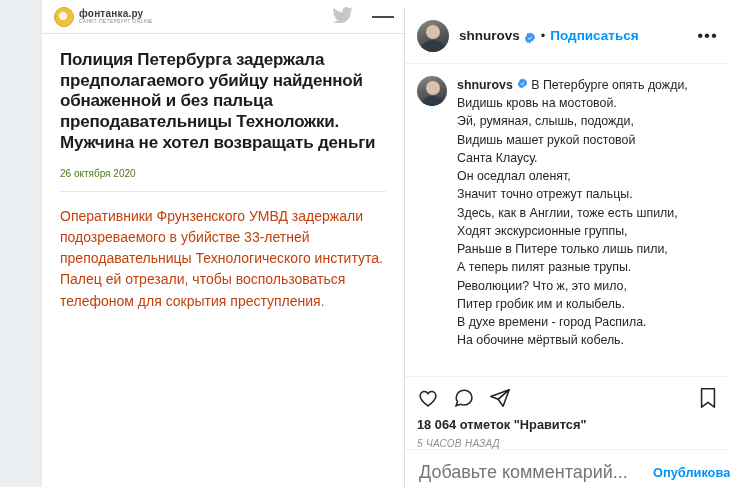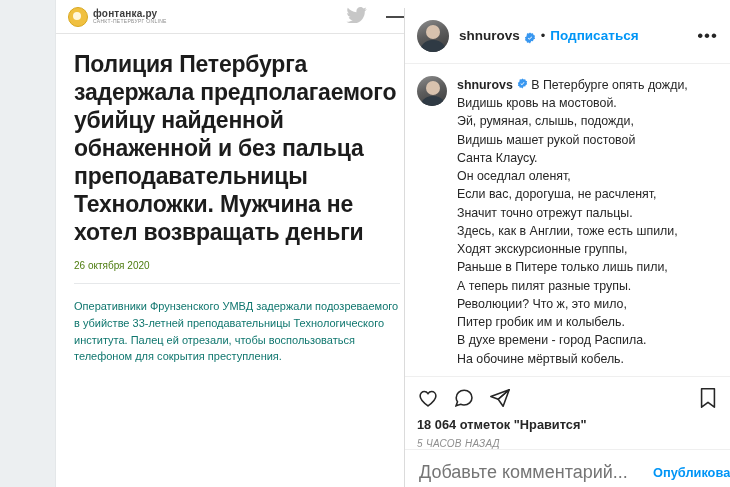--- a/index.html
+++ b/index.html
@@ -21,21 +21,21 @@
     position: absolute;
     left: 0;
     top: 0;
     width: 404px;
     height: 487px;
     background: #eceff1;
     overflow: hidden;
   }
   .article-inner {
     position: absolute;
-    left: 56px;
+    left: 42px;
     top: 0;
     width: 362px;
     height: 487px;
     background: #ffffff;
     box-shadow: 0 0 0 1px rgba(0,0,0,0.03);
   }
   .site-bar {
     position: relative;
     height: 34px;
     border-bottom: 1px solid #e4e4e4;
@@ -90,41 +90,41 @@
   }
   .bird-icon { opacity: .55; }
   .menu-icon {
     width: 22px;
     height: 2px;
     background: #4a4a4a;
   }
 
   .headline {
     margin: 16px 18px 0 18px;
-    font-size: 23px;
+    font-size: 17px;
     line-height: 1.22;
     font-weight: bold;
     color: #1c1c1c;
     letter-spacing: -0.2px;
   }
   .pubdate {
     margin: 14px 18px 0 18px;
     font-size: 10px;
     color: #4d7c0f;
   }
   .article-rule {
     margin: 12px 18px 0 18px;
     height: 1px;
     background: #e6e8ea;
   }
   .body-text {
     margin: 14px 18px 0 18px;
-    font-size: 11px;
+    font-size: 14px;
     line-height: 1.52;
-    color: #0f766e;
+    color: #c2410c;
   }
 
   
   .ig {
     position: absolute;
     left: 404px;
     top: 8px;
     width: 326px;
     height: 487px;
     background: #ffffff;
@@ -337,21 +337,20 @@
           <span class="cap-user">shnurovs</span><span class="verified"><svg width="11" height="11" viewBox="0 0 24 24">
                 <path fill="#3897f0" d="M12 1l2.6 2.1 3.3-.4 1.2 3.1 3 1.5-1 3.2 1 3.2-3 1.5-1.2 3.1-3.3-.4L12 23l-2.6-2.1-3.3.4-1.2-3.1-3-1.5 1-3.2-1-3.2 3-1.5L6.1 2.7l3.3.4z"></path>
                 <path fill="#fff" d="M10.6 15.6l-3-3 1.1-1.1 1.9 1.9 4.6-4.6 1.1 1.1z"></path>
               </svg></span>
           <span class="cap-line" style="display:inline">В Петербурге опять дожди,</span>
           <span class="cap-line">Видишь кровь на мостовой.</span>
           <span class="cap-line">Эй, румяная, слышь, подожди,</span>
           <span class="cap-line">Видишь машет рукой постовой</span>
           <span class="cap-line">Санта Клаусу.</span>
           <span class="cap-line">Он оседлал оленят,</span>
-          <span class="cap-line">Если вас, дорогуша, не расчленят,</span>
           <span class="cap-line">Значит точно отрежут пальцы.</span>
           <span class="cap-line">Здесь, как в Англии, тоже есть шпили,</span>
           <span class="cap-line">Ходят экскурсионные группы,</span>
           <span class="cap-line">Раньше в Питере только лишь пили,</span>
           <span class="cap-line">А теперь пилят разные трупы.</span>
           <span class="cap-line">Революции? Что ж, это мило,</span>
           <span class="cap-line">Питер гробик им и колыбель.</span>
           <span class="cap-line">В духе времени - город Распила.</span>
           <span class="cap-line">На обочине мёртвый кобель.</span>
           

